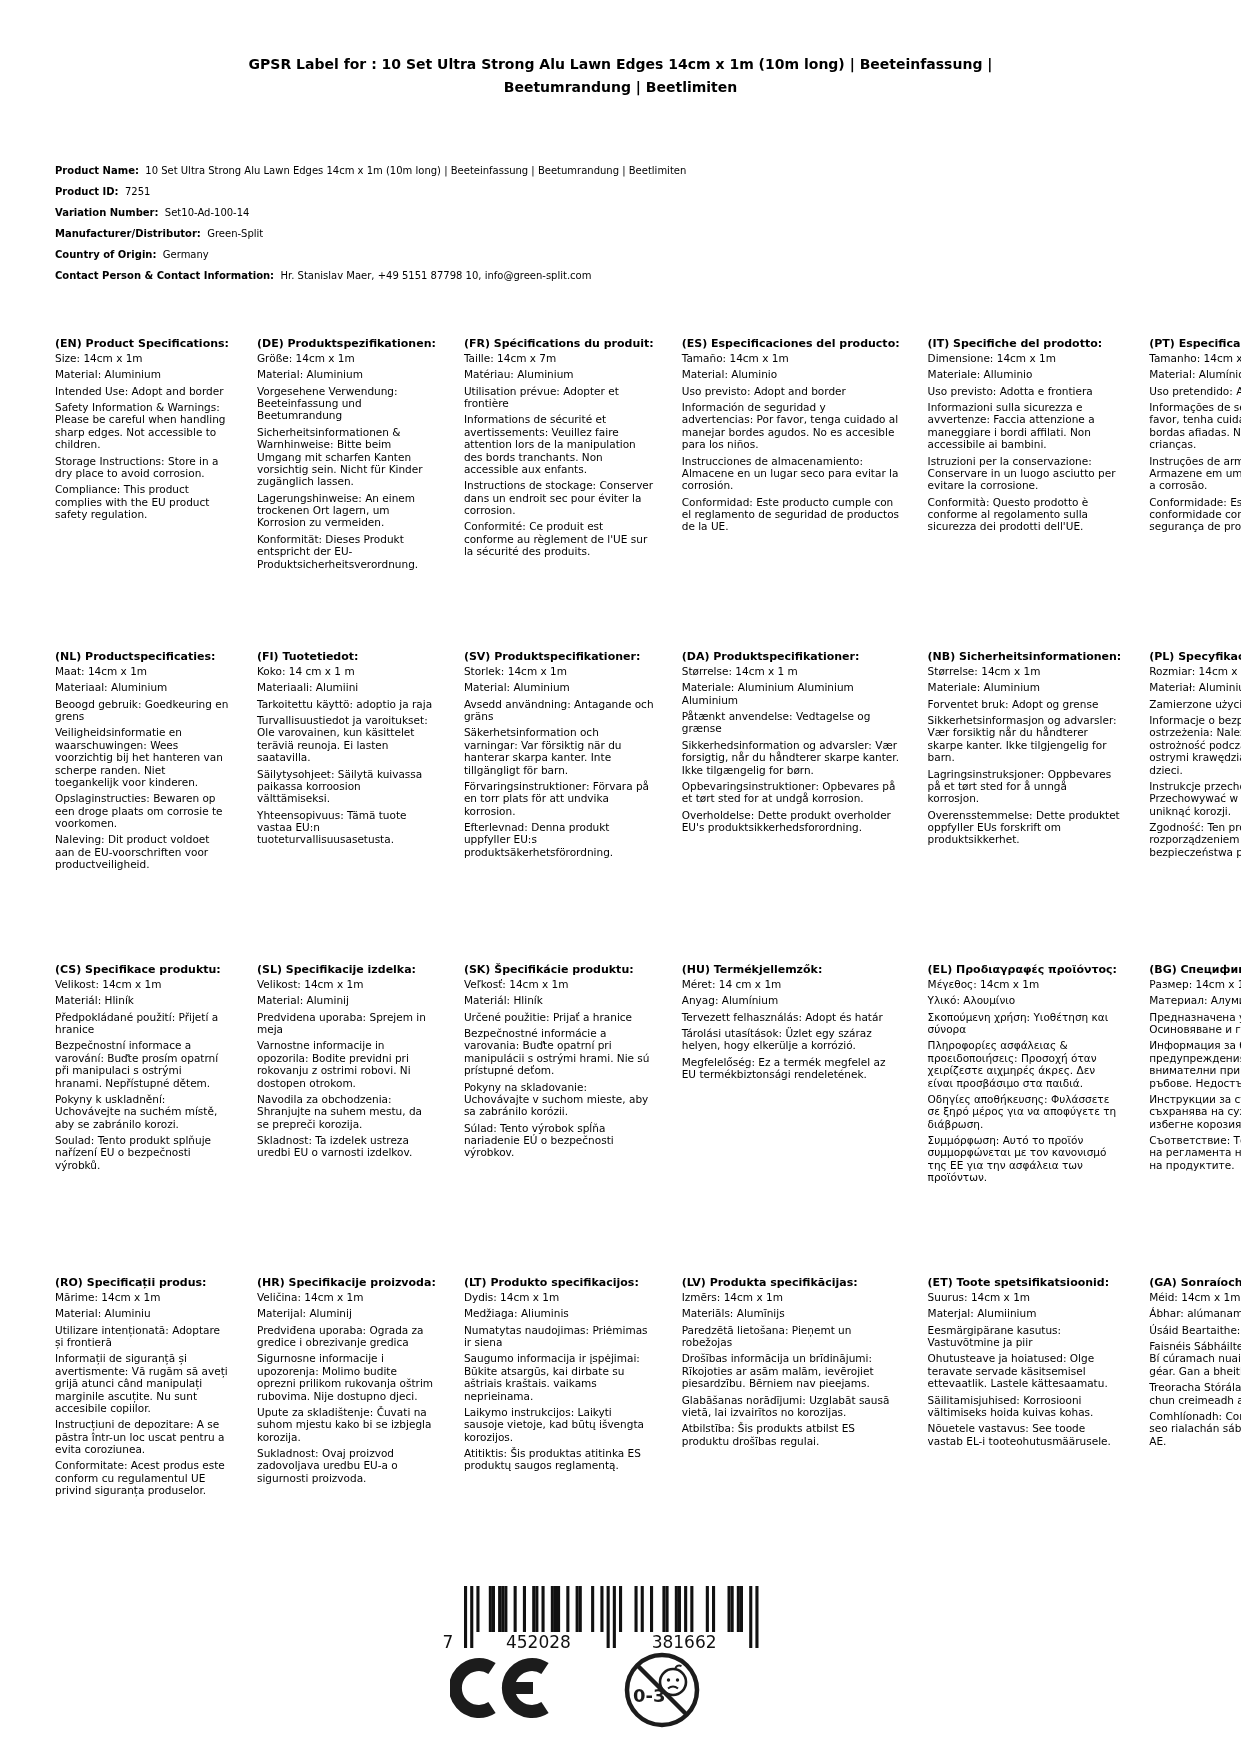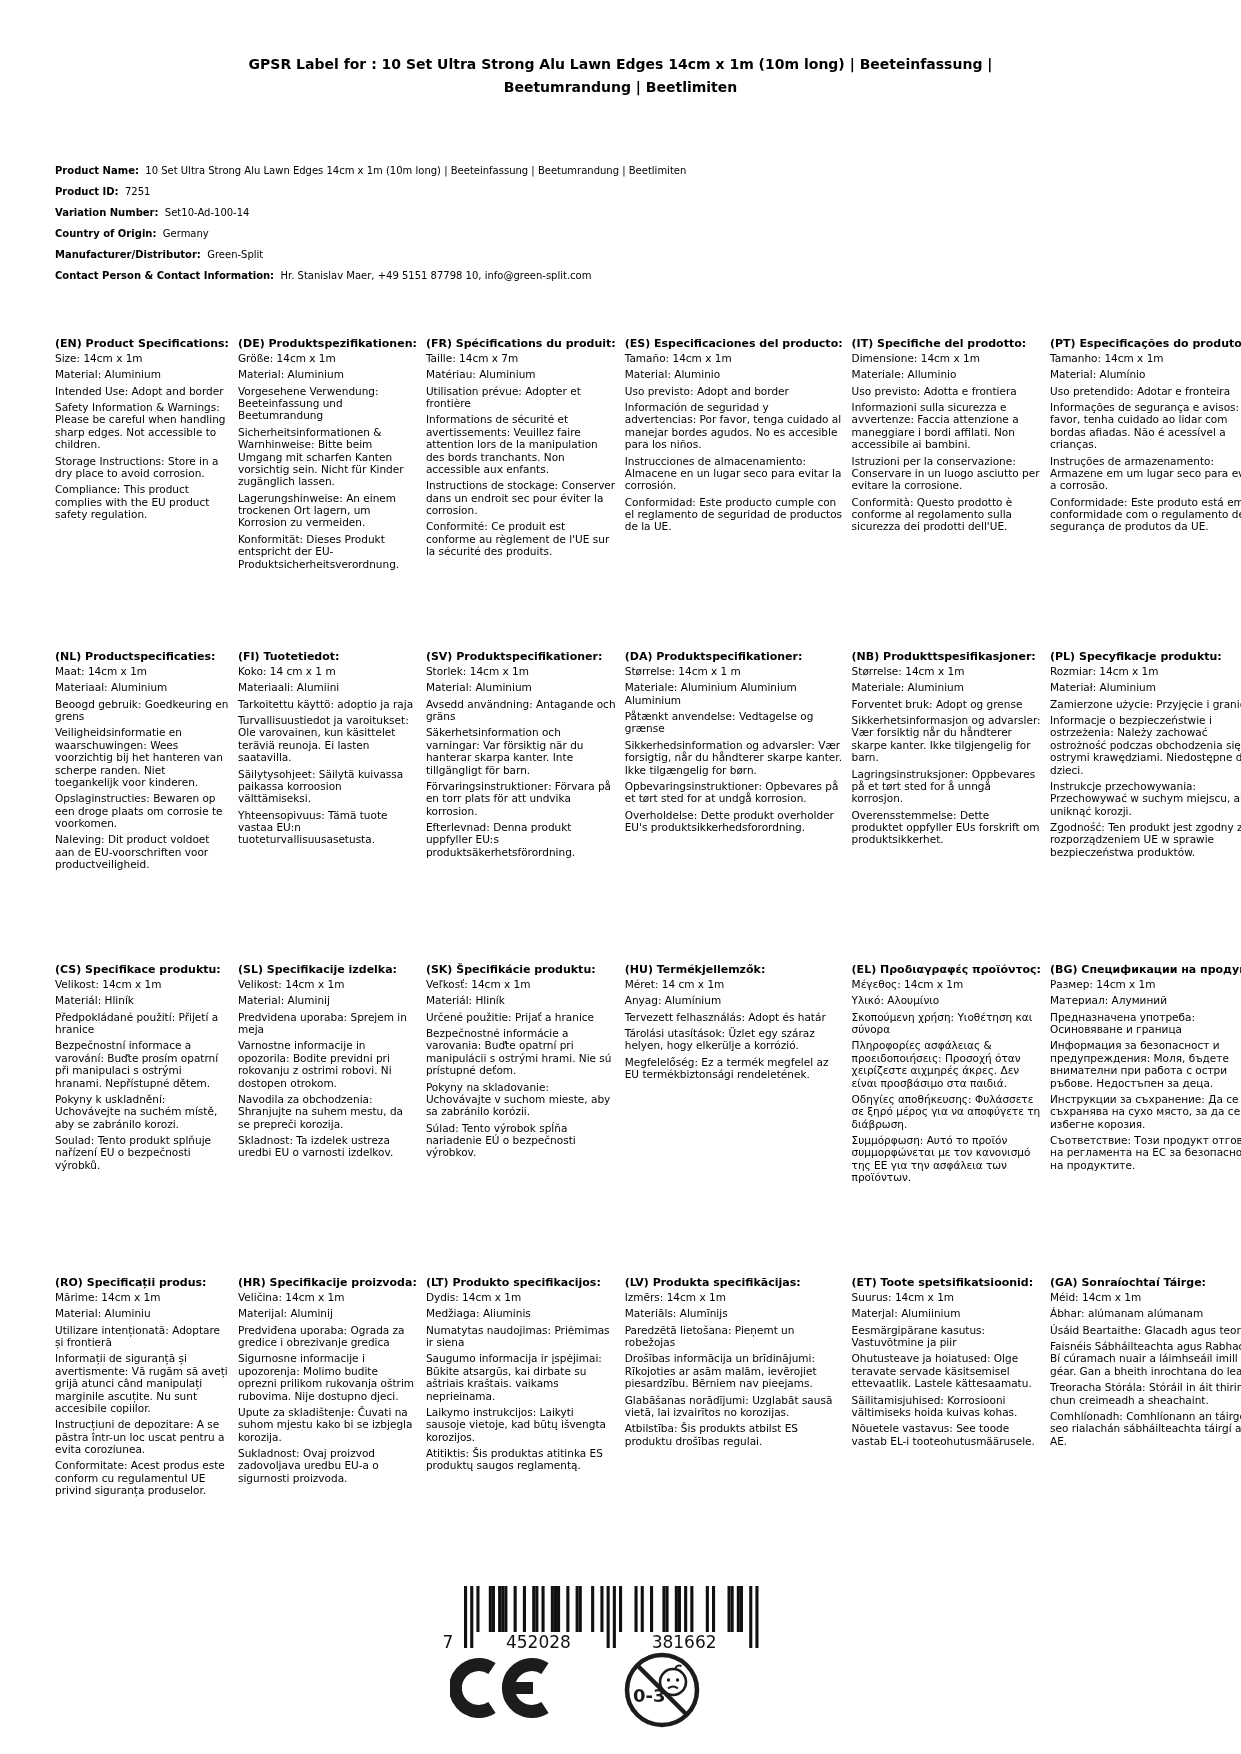--- a/index.html
+++ b/index.html
@@ -10,43 +10,43 @@
   .title {
     position:absolute; top:44px; left:50%; transform:translateX(-50%);
     width:840px; text-align:center; font-size:14px; font-weight:bold; line-height:1.6;
   }
   .info { position:absolute; left:55px; top:160px; font-size:10px; line-height:21px; }
   .info-row { white-space:nowrap; }
   .info-label { font-weight:bold; }
   .info-value { font-weight:normal; }
   .spec-grid {
     position:absolute; left:55px; top:338px; width:1152px;
-    display:grid; grid-template-columns:repeat(6, 1fr); column-gap:9px;
+    display:grid; grid-template-columns:repeat(6, 1fr); column-gap:28px;
     grid-auto-rows:313px;
   }
   .spec-block { font-size:10.5px; line-height:1.18; overflow-wrap:break-word; word-break:break-word; }
   .spec-title { font-weight:bold; font-size:11px; margin:0 0 1px 0; white-space:nowrap; }
   .spec-item { margin:0 0 4px 0; }
   .barcode-wrap { position:absolute; left:438px; top:1586px; }
   .ce-wrap { position:absolute; left:450px; top:1656px; }
   .age-wrap { position:absolute; left:622px; top:1650px; }
 </style>
 </head>
 <body>
 
 <div class="page">
 
   <h1 class="title">GPSR Label for : 10 Set Ultra Strong Alu Lawn Edges 14cm x 1m (10m long) | Beeteinfassung | Beetumrandung | Beetlimiten</h1>
 
   <div class="info">
       <div class="info-row"><span class="info-label">Product Name:</span><span class="info-value">&nbsp; 10 Set Ultra Strong Alu Lawn Edges 14cm x 1m (10m long) | Beeteinfassung | Beetumrandung | Beetlimiten</span></div>
       <div class="info-row"><span class="info-label">Product ID:</span><span class="info-value">&nbsp; 7251</span></div>
       <div class="info-row"><span class="info-label">Variation Number:</span><span class="info-value">&nbsp; Set10-Ad-100-14</span></div>
+      <div class="info-row"><span class="info-label">Manufacturer/Distributor:</span><span class="info-value">&nbsp; Green-Split</span></div>
       <div class="info-row"><span class="info-label">Country of Origin:</span><span class="info-value">&nbsp; Germany</span></div>
-      <div class="info-row"><span class="info-label">Manufacturer/Distributor:</span><span class="info-value">&nbsp; Green-Split</span></div>
       <div class="info-row"><span class="info-label">Contact Person &amp; Contact Information:</span><span class="info-value">&nbsp; Hr. Stanislav Maer, +49 5151 87798 10, info@green-split.com</span></div>
     </div>
 
   <div class="spec-grid">
       <div class="spec-block">
         <div class="spec-title">(EN) Product Specifications:</div>
         <p class="spec-item">Size: 14cm x 1m</p>
         <p class="spec-item">Material: Aluminium</p>
         <p class="spec-item">Intended Use: Adopt and border</p>
         <p class="spec-item">Safety Information &amp; Warnings: Please be careful when handling sharp edges. Not accessible to children.</p>
@@ -128,21 +128,21 @@
       <div class="spec-block">
         <div class="spec-title">(DA) Produktspecifikationer:</div>
         <p class="spec-item">Størrelse: 14cm x 1 m</p>
         <p class="spec-item">Materiale: Aluminium Aluminium Aluminium</p>
         <p class="spec-item">Påtænkt anvendelse: Vedtagelse og grænse</p>
         <p class="spec-item">Sikkerhedsinformation og advarsler: Vær forsigtig, når du håndterer skarpe kanter. Ikke tilgængelig for børn.</p>
         <p class="spec-item">Opbevaringsinstruktioner: Opbevares på et tørt sted for at undgå korrosion.</p>
         <p class="spec-item">Overholdelse: Dette produkt overholder EU's produktsikkerhedsforordning.</p>
       </div>
       <div class="spec-block">
-        <div class="spec-title">(NB) Produkttspesifikasjoner:</div>
+        <div class="spec-title">(NB) Sicherheitsinformationen:</div>
         <p class="spec-item">Størrelse: 14cm x 1m</p>
         <p class="spec-item">Materiale: Aluminium</p>
         <p class="spec-item">Forventet bruk: Adopt og grense</p>
         <p class="spec-item">Sikkerhetsinformasjon og advarsler: Vær forsiktig når du håndterer skarpe kanter. Ikke tilgjengelig for barn.</p>
         <p class="spec-item">Lagringsinstruksjoner: Oppbevares på et tørt sted for å unngå korrosjon.</p>
         <p class="spec-item">Overensstemmelse: Dette produktet oppfyller EUs forskrift om produktsikkerhet.</p>
       </div>
       <div class="spec-block">
         <div class="spec-title">(PL) Specyfikacje produktu:</div>
         <p class="spec-item">Rozmiar: 14cm x 1m</p>

